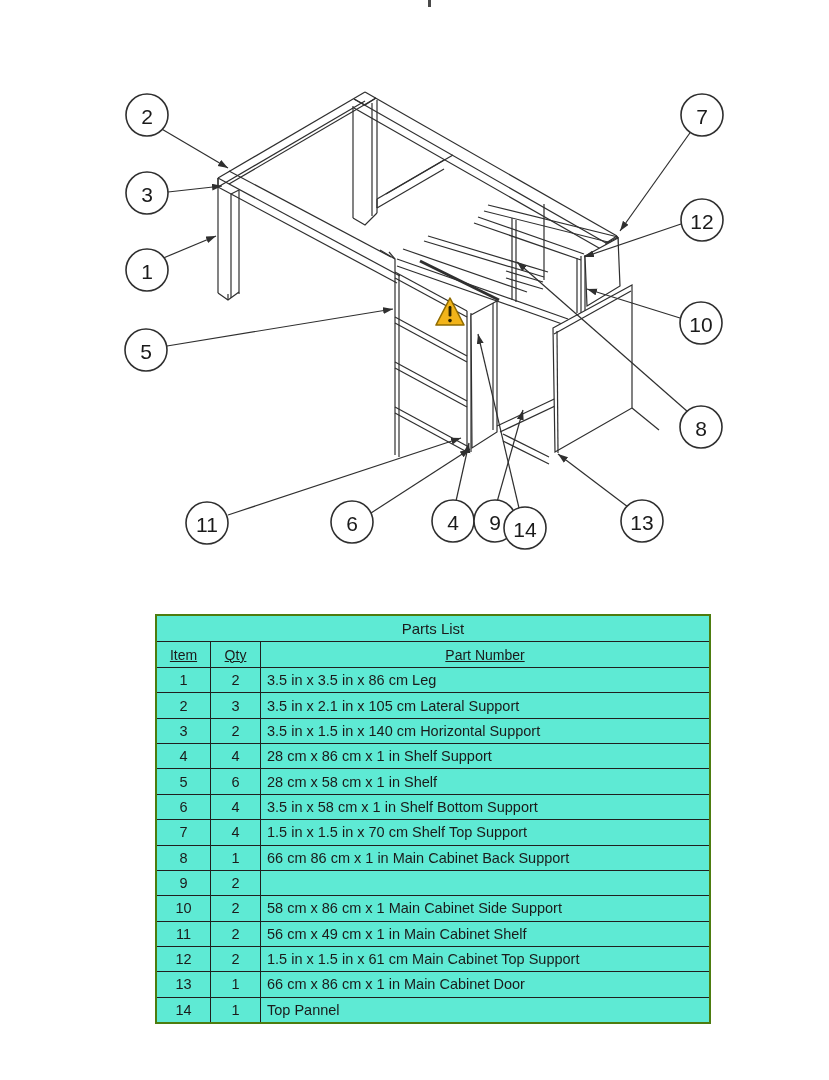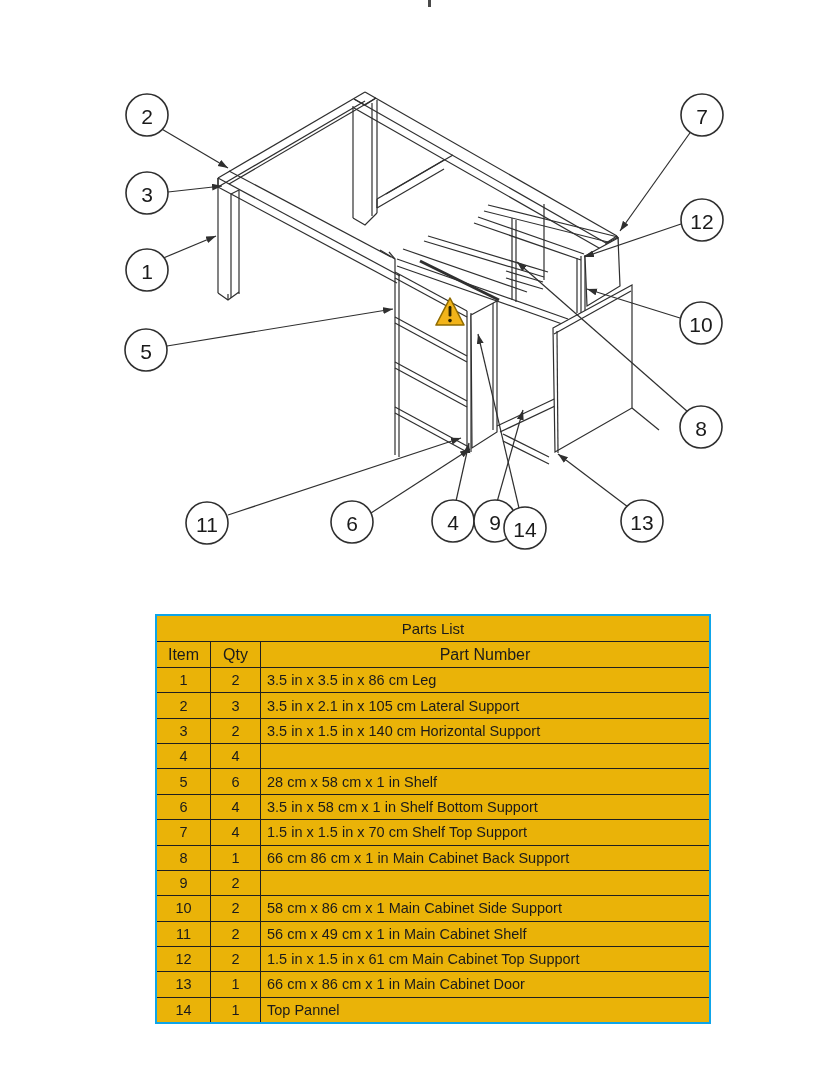--- a/index.html
+++ b/index.html
@@ -6,27 +6,27 @@
   body {
     width:829px; height:1080px; background:#ffffff; position:relative;
     font-family:"Liberation Sans", sans-serif; overflow:hidden; color:#1b1b1b;
   }
   .top-mark { position:absolute; left:428px; top:0; width:3px; height:7px; background:#4a4a4a; }
   svg.diagram { position:absolute; left:0; top:0; }
 
   
   .parts {
     position:absolute; left:155px; top:614px; width:556px; height:410px;
-    border:2px solid #0ea5e9; background:#eab308; display:flex; flex-direction:column;
+    border:2px solid #4d7c0f; background:#5eead4; display:flex; flex-direction:column;
     box-sizing:border-box;
   }
   .pl-title  { height:25px; flex:0 0 25px; border-bottom:1.6px solid #1f1f1f;
                display:flex; align-items:center; justify-content:center; font-size:15px; }
   .pl-header { height:25px; flex:0 0 25px; border-bottom:1.6px solid #1f1f1f;
-               display:flex; font-size:16px; }
+               display:flex; font-size:14px;text-decoration:underline; }
   .pl-row    { flex:1 1 auto; border-bottom:1.6px solid #1f1f1f; display:flex; font-size:14.5px; }
   .pl-row:last-child { border-bottom:none; }
   .c-item { width:53px; flex:0 0 53px; border-right:1.6px solid #1f1f1f;
             display:flex; align-items:center; justify-content:center; }
   .c-qty  { width:49px; flex:0 0 49px; border-right:1.6px solid #1f1f1f;
             display:flex; align-items:center; justify-content:center; }
   .c-part { flex:1 1 auto; display:flex; align-items:center; padding-left:6px; overflow:hidden; white-space:nowrap; }
   .pl-header .c-part { justify-content:center; padding-left:0; }
 </style>
 </head>
@@ -243,20 +243,21 @@
 
     <div class="pl-row">
       <div class="c-item">3</div>
       <div class="c-qty">2</div>
       <div class="c-part">3.5 in x 1.5 in x 140 cm Horizontal Support</div>
     </div>
 
     <div class="pl-row">
       <div class="c-item">4</div>
       <div class="c-qty">4</div>
+      <div class="c-part">28 cm x 86 cm x 1 in Shelf Support</div>
     </div>
 
     <div class="pl-row">
       <div class="c-item">5</div>
       <div class="c-qty">6</div>
       <div class="c-part">28 cm x 58 cm x 1 in Shelf</div>
     </div>
 
     <div class="pl-row">
       <div class="c-item">6</div>

